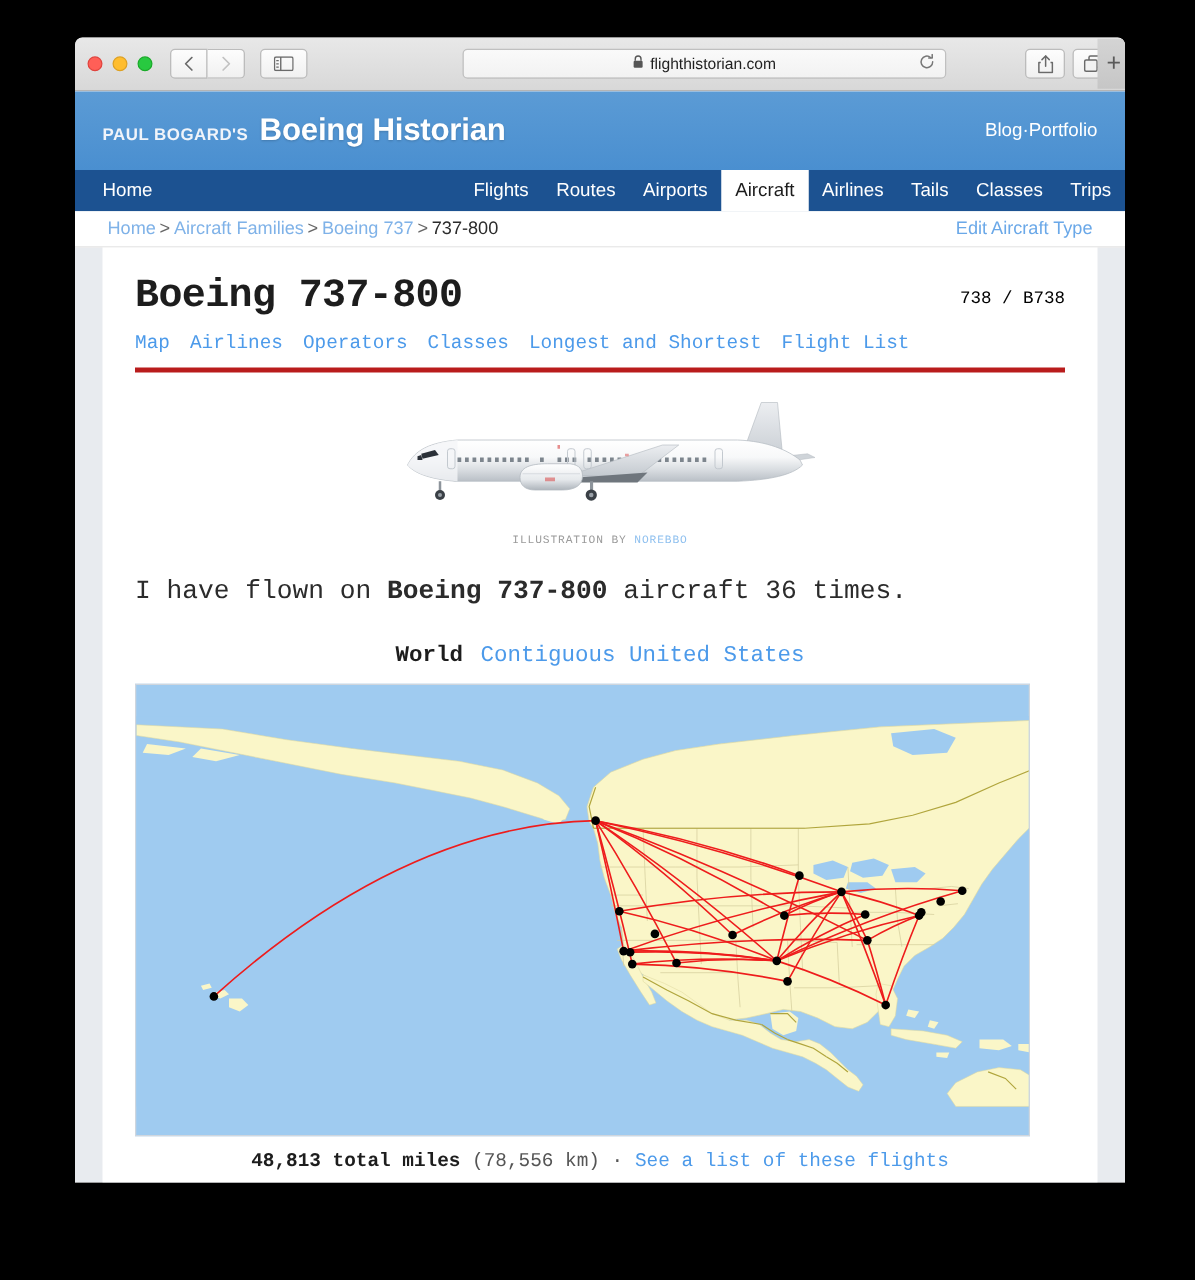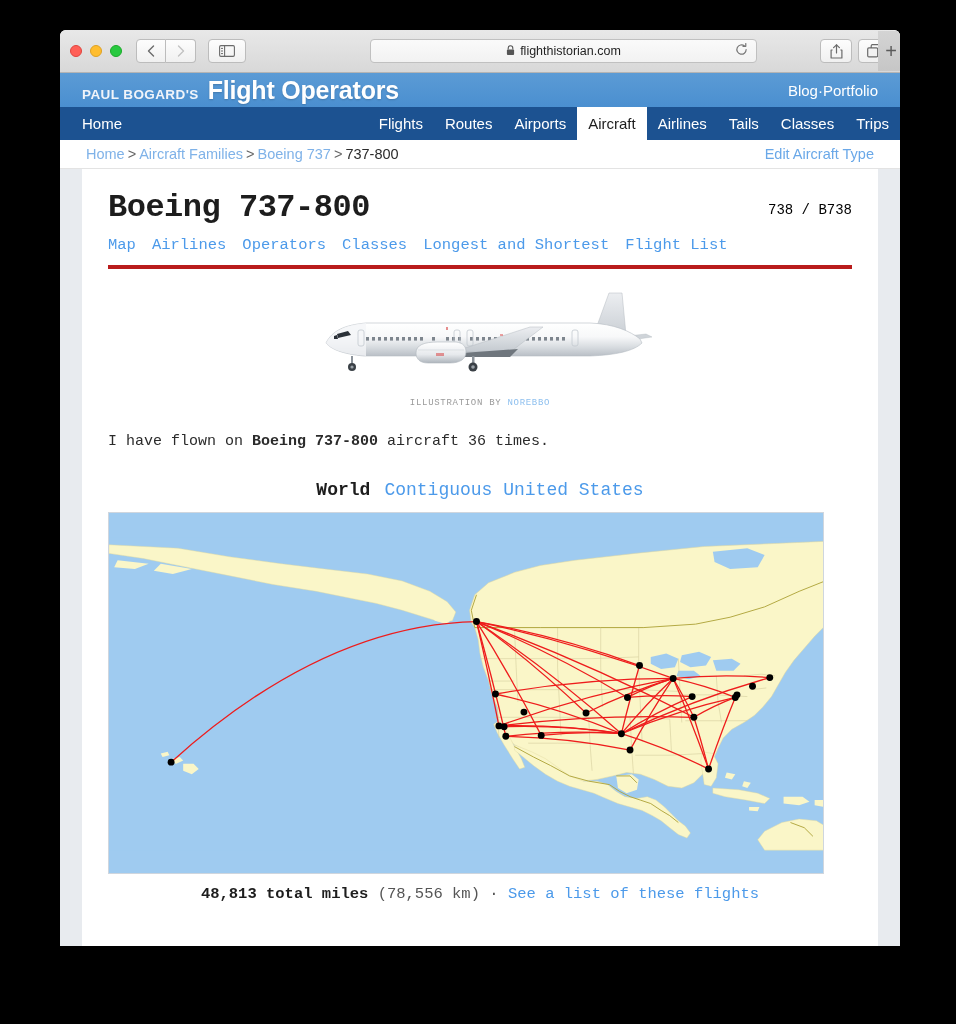--- a/index.html
+++ b/index.html
@@ -71,21 +71,21 @@
   }
   .plusbtn {
     position: absolute; right: -14px; width: 26px; height: 40px;
     background: linear-gradient(#d4d4d4,#c6c6c6);
     display: flex; align-items: center; justify-content: center;
     font-size: 20px; color: #5a5a5a; font-weight: 300;
   }
   
   .page { height: 873px; background: #e8ebef; overflow: hidden; position: relative; }
   .site-header {
-    height: 34px;
+    height: 63px;
     background: linear-gradient(#5b9bd5, #4a8fd0);
     display: flex; align-items: center; justify-content: space-between;
     padding: 0 22px;
   }
   .brand { display: flex; align-items: baseline; color: #fff; }
   .brand-pre {
     font-size: 13.5px; letter-spacing: 0.4px; font-weight: 600;
     color: #f0f4fa; margin-right: 9px;
   }
   .brand-main {
@@ -132,21 +132,21 @@
     padding: 10px 0 11px 0; border-bottom: 4px solid #b91c1c;
   }
   .section-links a { color: #4c9aea; text-decoration: none; }
   .plane-wrap { text-align: center; padding-top: 18px; }
   .credit {
     text-align: center; font-size: 9px; letter-spacing: 0.7px;
     color: #9a9a9a; margin-top: 6px;
   }
   .credit a { color: #8fc0ef; text-decoration: none; }
   .flown {
-    font-size: 15px; color: #2b2b2b; margin-top: 25px;
+    font-size: 21px; color: #2b2b2b; margin-top: 25px;
   }
   .flown b { font-weight: bold; }
   .map-tabs {
     text-align: center; margin-top: 30px; font-size: 18px;
   }
   .map-tabs .active-tab { font-weight: bold; color: #1d1d1d; margin-right: 14px; }
   .map-tabs a { color: #4c9aea; text-decoration: none; }
   .map-holder {
     margin-top: 12px; width: 716px; height: 362px;
     border: 1px solid #cfd6de; overflow: hidden; position: relative;
@@ -226,21 +226,21 @@
       </div>
       <div class="plusbtn">+</div>
     </div>
   </div>
 
   <div class="page">
 
     <div class="site-header">
       <div class="brand">
         <span class="brand-pre">PAUL BOGARD'S</span>
-        <span class="brand-main">Flight Operators</span>
+        <span class="brand-main">Boeing Historian</span>
       </div>
       <div class="header-links">
         <a href="#">Blog</a><span>·</span><a href="#">Portfolio</a>
       </div>
     </div>
 
     <div class="navbar">
       <div class="nav-home">Home</div>
       <div class="nav-right">
         <div class="nav-item">Flights</div>

